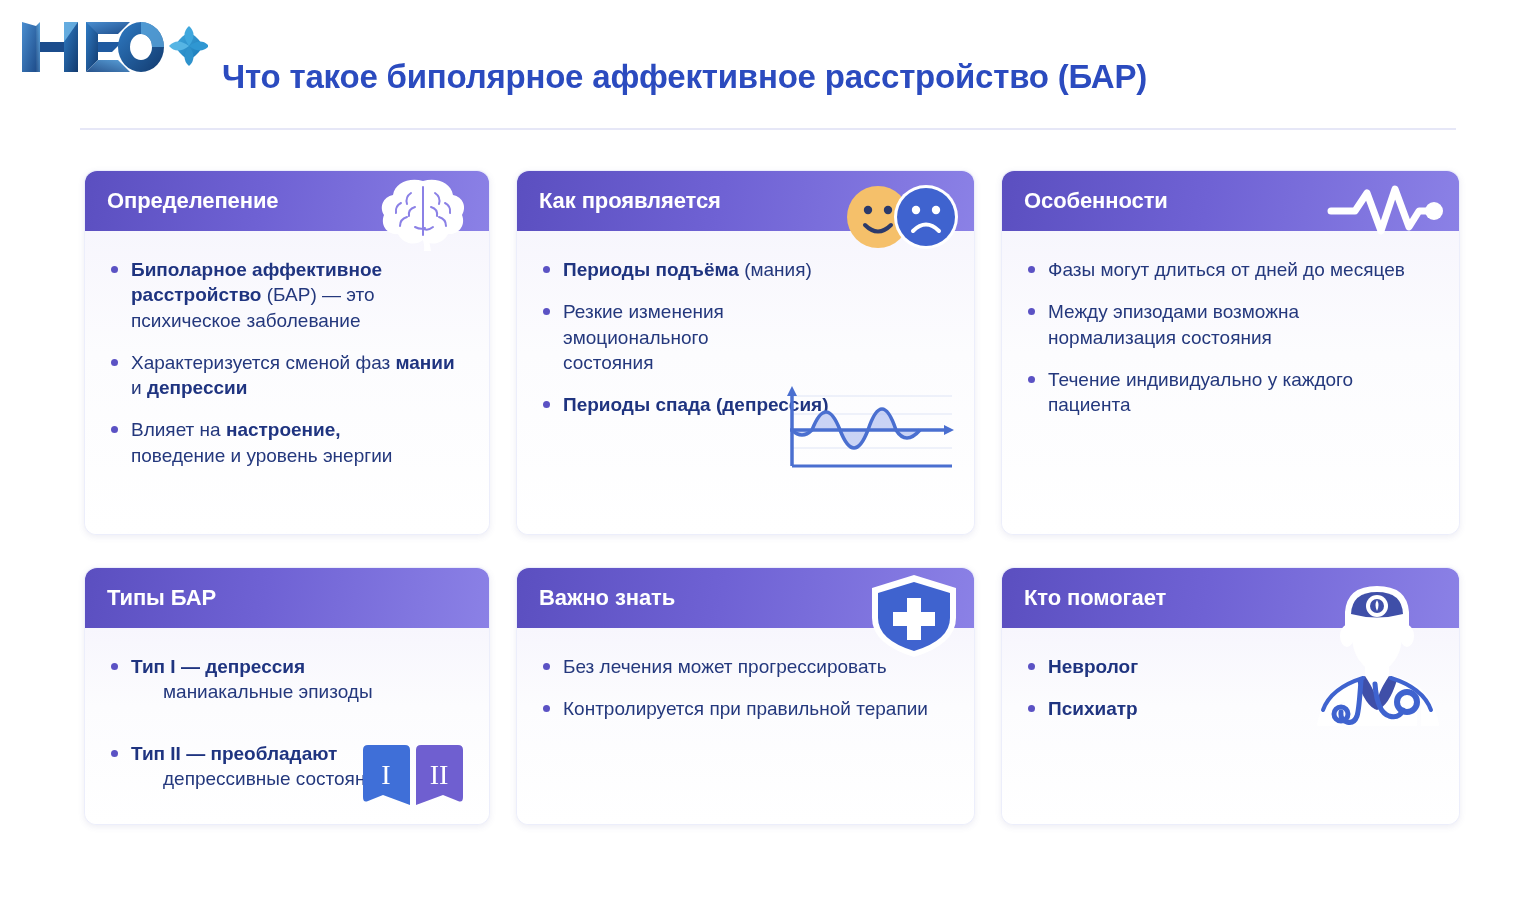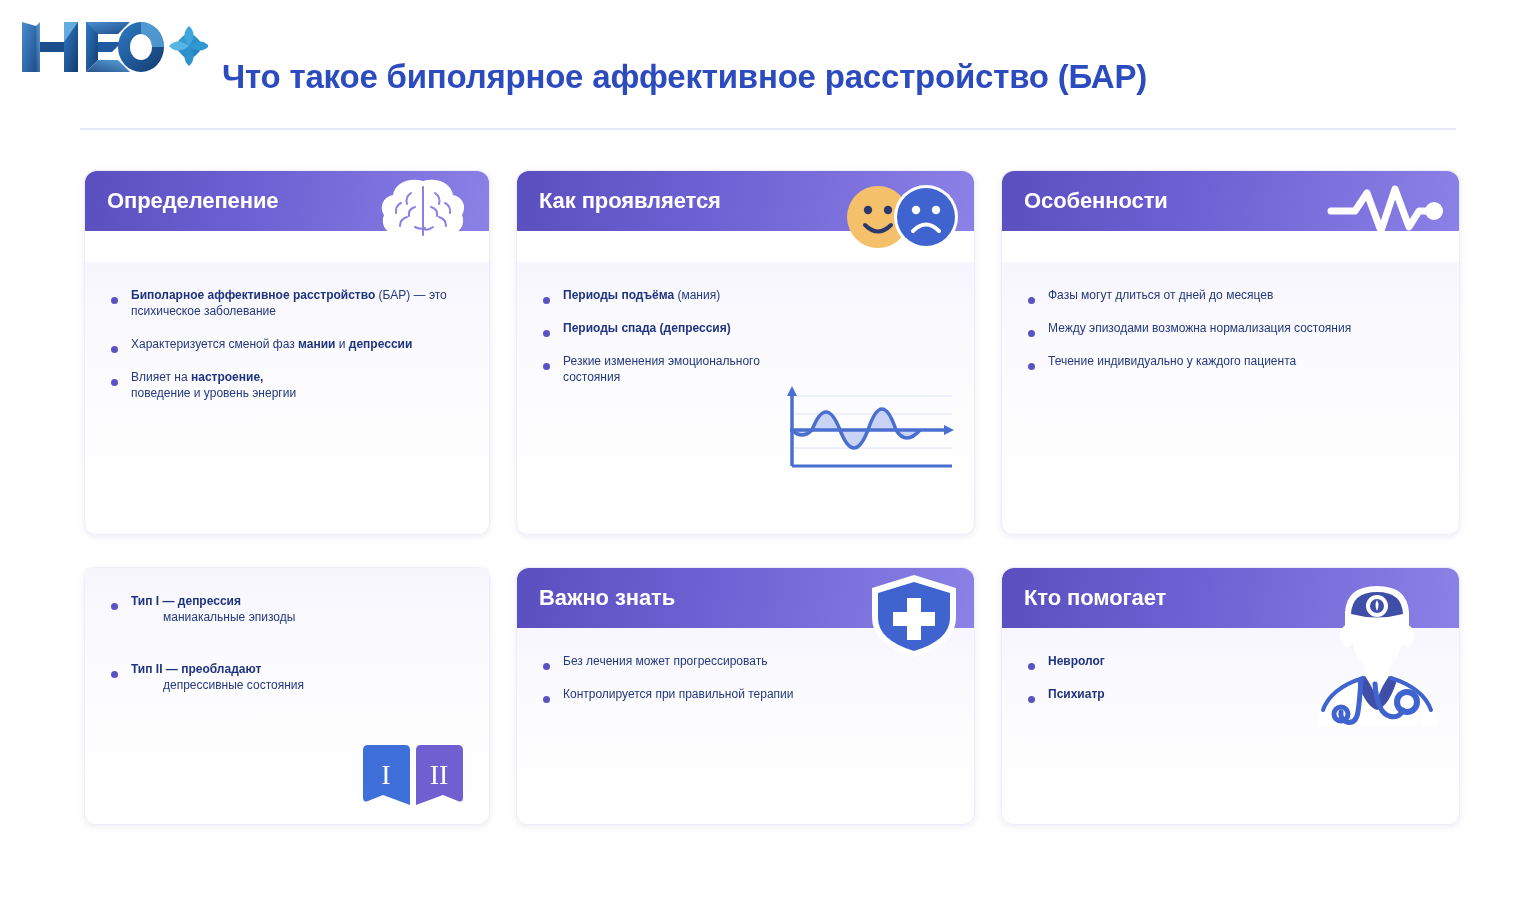--- a/index.html
+++ b/index.html
@@ -64,21 +64,21 @@
     background: #ffffff;
     border: 1px solid #eceefb;
     border-radius: 12px;
     box-shadow: 0 2px 6px rgba(80, 80, 150, 0.10);
     position: relative;
     overflow: visible;
     display: flex;
     flex-direction: column;
   }
 
-  .card-top { height: 365px; gap: 31px; }
+  .card-top { height: 365px; }
   .card-bottom { height: 258px; }
 
   .card-header {
     height: 60px;
     border-radius: 12px 12px 0 0;
     background: linear-gradient(100deg, #5b4fc0 0%, #6f62d4 45%, #8b81e6 100%);
     display: flex;
     align-items: center;
     padding: 0 22px;
     position: relative;
@@ -100,21 +100,21 @@
     position: relative;
   }
 
   
   ul.bullets { list-style: none; }
 
   ul.bullets > li {
     position: relative;
     padding-left: 22px;
     color: #24387d;
-    font-size: 12px;
+    font-size: 19px;
     line-height: 1.33;
     margin-bottom: 17px;
   }
   ul.bullets > li:last-child { margin-bottom: 0; }
 
   ul.bullets > li::before {
     content: "";
     position: absolute;
     left: 2px;
     top: 9px;
@@ -268,25 +268,25 @@
       <circle cx="86" cy="32" r="29" fill="#3f63cf"></circle>
       <circle cx="76" cy="25" r="4.2" fill="#ffffff"></circle>
       <circle cx="96" cy="25" r="4.2" fill="#ffffff"></circle>
       <path d="M73,46 q13,-13 26,0" stroke="#ffffff" stroke-width="4" fill="none" stroke-linecap="round"></path>
     </svg>
     <div class="card-body">
       <ul class="bullets spacious">
         <li>
           <span class="b">Периоды подъёма</span><span> (мания)</span>
         </li>
-        <li>
-          <span class="b">Периоды спада (депрессия)</span>
-        </li>
         <li style="max-width:250px">
           <span>Резкие изменения эмоционального состояния</span>
+        </li>
+        <li>
+          <span class="b">Периоды спада (депрессия)</span>
         </li>
       </ul>
       <svg class="icon-wave" viewBox="0 0 188 92">
         <g stroke="#e8ecf9" stroke-width="1.5">
           <line x1="24" y1="16" x2="184" y2="16"></line>
           <line x1="24" y1="34" x2="184" y2="34"></line>
           <line x1="24" y1="68" x2="184" y2="68"></line>
         </g>
         <path d="M24,50 q10,8 20,0 q14,-36 28,0 q14,36 28,0 q14,-42 28,0 q10,14 22,2 L150,50 L24,50 Z" fill="#aebdf0" opacity=".65"></path>
         <path d="M24,50 q10,10 20,0 q14,-36 28,0 q14,36 28,0 q14,-42 28,0 q10,16 24,0" stroke="#4a6fd0" stroke-width="3.5" fill="none" stroke-linejoin="round"></path>
@@ -316,20 +316,23 @@
           <span>Между эпизодами возможна нормализация состояния</span>
         </li>
         <li>
           <span>Течение индивидуально у каждого пациента</span>
         </li>
       </ul>
     </div>
   </div>
 
   <div class="card card-bottom">
+    <div class="card-header">
+      <span class="card-header-title">Типы БАР</span>
+    </div>
     <div class="card-body">
       <ul class="bullets two-only" style="max-width:290px">
         <li>
           <span class="b">Тип I — депрессия</span>
           <span class="sub-line">маниакальные эпизоды</span>
         </li>
         <li style="margin-top:36px">
           <span class="b">Тип II — преобладают</span>
           <span class="sub-line">депрессивные состояния</span>
         </li>

